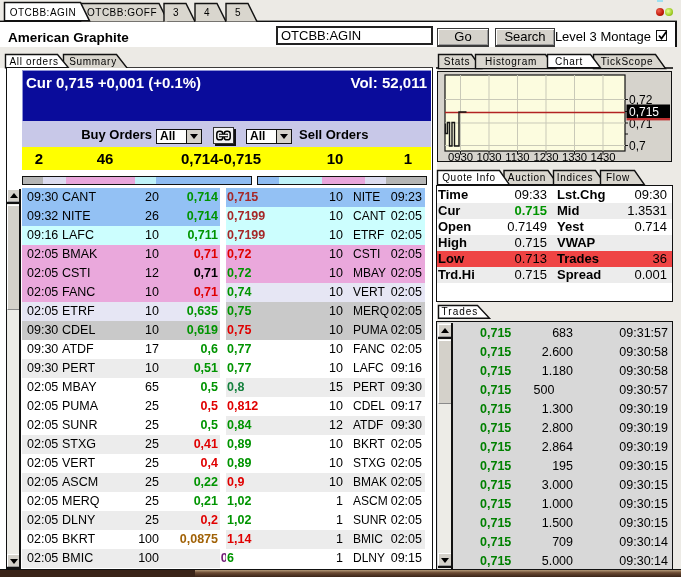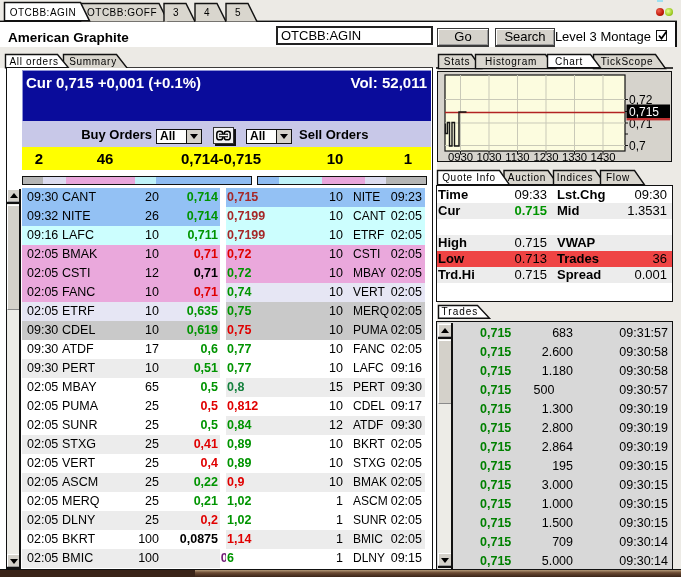--- a/index.html
+++ b/index.html
@@ -297,21 +297,21 @@
 <div class="row" style="left:226px;top:511px;width:199px;background:#FFFFFF;">
       <span class="cell b" style="left:1px;color:#009400;">1,02</span>
       <span class="cell r" style="left:60px;width:57px;">1</span>
       <span class="cell" style="left:127px;font-size:12px;">SUNR</span>
       <span class="cell r" style="left:150px;width:46px;">02:05</span>
     </div>
 <div class="row" style="left:22px;top:530px;width:198px;background:#FFFFFF;">
       <span class="cell" style="left:5px;">02:05</span>
       <span class="cell" style="left:40px;">BKRT</span>
       <span class="cell r" style="left:97px;width:40px;">100</span>
-      <span class="cell r b" style="left:126px;width:70px;color:#000000;">0,0875</span>
+      <span class="cell r b" style="left:126px;width:70px;color:#a16207;">0,0875</span>
     </div>
 <div class="row" style="left:226px;top:530px;width:199px;background:#ECECEC;">
       <span class="cell b" style="left:1px;color:#E00000;">1,14</span>
       <span class="cell r" style="left:60px;width:57px;">1</span>
       <span class="cell" style="left:127px;font-size:12px;">BMIC</span>
       <span class="cell r" style="left:150px;width:46px;">02:05</span>
     </div>
 <div class="row" style="left:22px;top:549px;width:198px;background:#ECECEC;">
       <span class="cell" style="left:5px;">02:05</span>
       <span class="cell" style="left:40px;">BMIC</span>
@@ -389,20 +389,26 @@
       <span class="cell r " style="left:60px;width:50px;height:16px;line-height:16px;color:#000;">09:33</span>
       <span class="cell b" style="left:120px;height:16px;line-height:16px;">Lst.Chg</span>
       <span class="cell r" style="left:170px;width:60px;height:16px;line-height:16px;">09:30</span>
     </div>
 <div class="abs" style="left:437px;top:203px;width:235px;height:16px;background:#ECECEC;font-size:13px;line-height:16px;">
       <span class="cell b" style="left:1px;height:16px;line-height:16px;">Cur</span>
       <span class="cell r b" style="left:60px;width:50px;height:16px;line-height:16px;color:#009400;">0.715</span>
       <span class="cell b" style="left:120px;height:16px;line-height:16px;">Mid</span>
       <span class="cell r" style="left:170px;width:60px;height:16px;line-height:16px;">1.3531</span>
     </div>
+<div class="abs" style="left:437px;top:219px;width:235px;height:16px;background:#FFFFFF;font-size:13px;line-height:16px;">
+      <span class="cell b" style="left:1px;height:16px;line-height:16px;">Open</span>
+      <span class="cell r " style="left:60px;width:50px;height:16px;line-height:16px;color:#000;">0.7149</span>
+      <span class="cell b" style="left:120px;height:16px;line-height:16px;">Yest</span>
+      <span class="cell r" style="left:170px;width:60px;height:16px;line-height:16px;">0.714</span>
+    </div>
 <div class="abs" style="left:437px;top:235px;width:235px;height:16px;background:#ECECEC;font-size:13px;line-height:16px;">
       <span class="cell b" style="left:1px;height:16px;line-height:16px;">High</span>
       <span class="cell r " style="left:60px;width:50px;height:16px;line-height:16px;color:#000;">0.715</span>
       <span class="cell b" style="left:120px;height:16px;line-height:16px;">VWAP</span>
       <span class="cell r" style="left:170px;width:60px;height:16px;line-height:16px;"></span>
     </div>
 <div class="abs" style="left:437px;top:251px;width:235px;height:16px;background:#ef4444;font-size:13px;line-height:16px;">
       <span class="cell b" style="left:1px;height:16px;line-height:16px;">Low</span>
       <span class="cell r " style="left:60px;width:50px;height:16px;line-height:16px;color:#000;">0.713</span>
       <span class="cell b" style="left:120px;height:16px;line-height:16px;">Trades</span>

